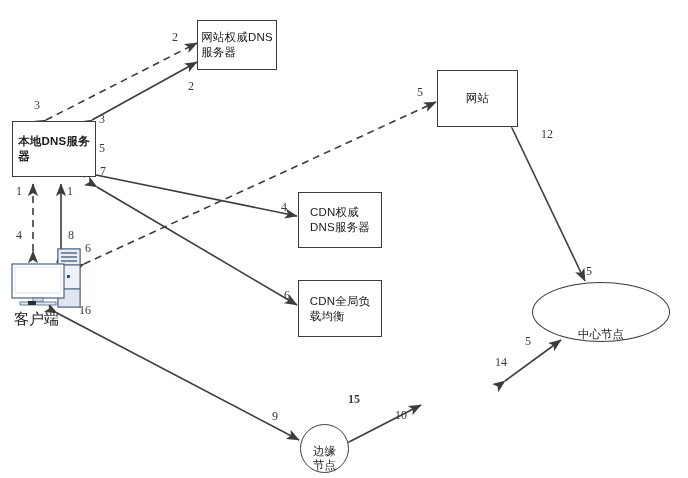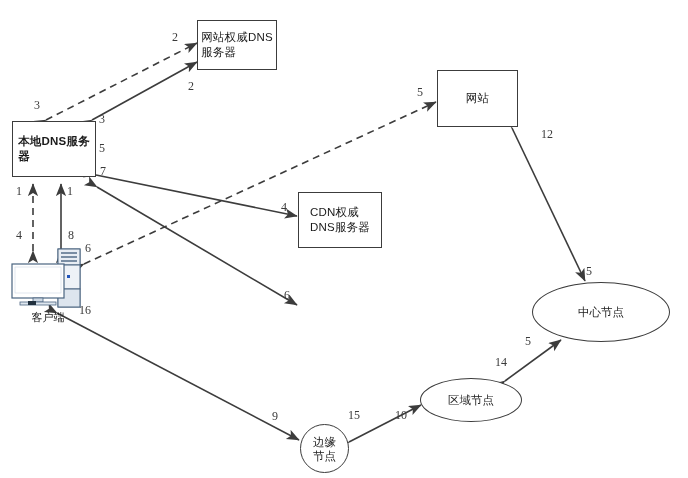--- a/index.html
+++ b/index.html
@@ -38,41 +38,40 @@
     line-height: 15px;
     letter-spacing: 0.2px;
   }
   .node-ellipse {
     position: absolute;
     box-sizing: border-box;
     border: 1.4px solid #3c3c3c;
     background: #ffffff;
     border-radius: 50%;
     display: flex;
-    align-items: center;
+    align-items: flex-end;
     justify-content: center;
     text-align: center;
     color: #1a1a1a;
     font-size: 11.5px;
     line-height: 14px;
   }
   .edge-label {
     position: absolute;
     font-size: 12px;
     color: #3a3a3a;
     font-family: "Liberation Serif", "DejaVu Serif", serif;
     white-space: nowrap;
     user-select: none;
   }
   .client-caption {
     position: absolute;
-    font-size: 11px;
+    font-size: 15px;
     color: #1a1a1a;
     white-space: nowrap;
-    text-align: center;
   }
   #client-icon {
     position: absolute;
   }
 </style>
 </head>
 <body>
 
 <div id="canvas">
 
@@ -149,28 +148,31 @@
     <span>网站</span>
   </div>
 
   <div class="node-box" style="left:298px; top:192px; width:84px; height:56px;">
     <span>
       <span>CDN权威</span><br>
       <span>DNS服务器</span>
     </span>
   </div>
 
+  <div class="node-box" style="left:298px; top:280px; width:84px; height:57px;">
+    <span>
+      <span>CDN全局负</span><br>
+      <span>载均衡</span>
+    </span>
+  </div>
 
   <div class="node-ellipse" style="left:532px; top:282px; width:138px; height:60px;">
     <span>中心节点</span>
   </div>
 
-  <div class="node-ellipse" style="left:420px; top:378px; width:102px; height:44px;">
-    <span>区域节点</span>
-  </div>
 
   <div class="node-ellipse" style="left:300px; top:424px; width:49px; height:49px;">
     <span>
       <span>边缘</span><br>
       <span>节点</span>
     </span>
   </div>
 
   <div id="client-icon" style="left:6px; top:247px; width:84px; height:63px;">
     <svg width="84" height="63" viewBox="0 0 84 63" xmlns="http://www.w3.org/2000/svg">
@@ -206,16 +208,16 @@
   <div class="edge-label" style="left:284px; top:288px;">6</div>
   <div class="edge-label" style="left:85px;  top:241px;">6</div>
   <div class="edge-label" style="left:100px; top:164px;">7</div>
   <div class="edge-label" style="left:68px;  top:228px;">8</div>
   <div class="edge-label" style="left:272px; top:409px;">9</div>
   <div class="edge-label" style="left:395px; top:408px;">10</div>
   <div class="edge-label" style="left:525px; top:334px;">5</div>
   <div class="edge-label" style="left:521px; top:127px;margin-left:20px;">12</div>
   <div class="edge-label" style="left:586px; top:264px;">5</div>
   <div class="edge-label" style="left:495px; top:355px;">14</div>
-  <div class="edge-label" style="left:348px; top:408px;">15</div>
+  <div class="edge-label" style="left:348px; top:392px;font-weight:bold;">15</div>
   <div class="edge-label" style="left:79px;  top:303px;">16</div>
 
 </div>
 
 </body></html>

